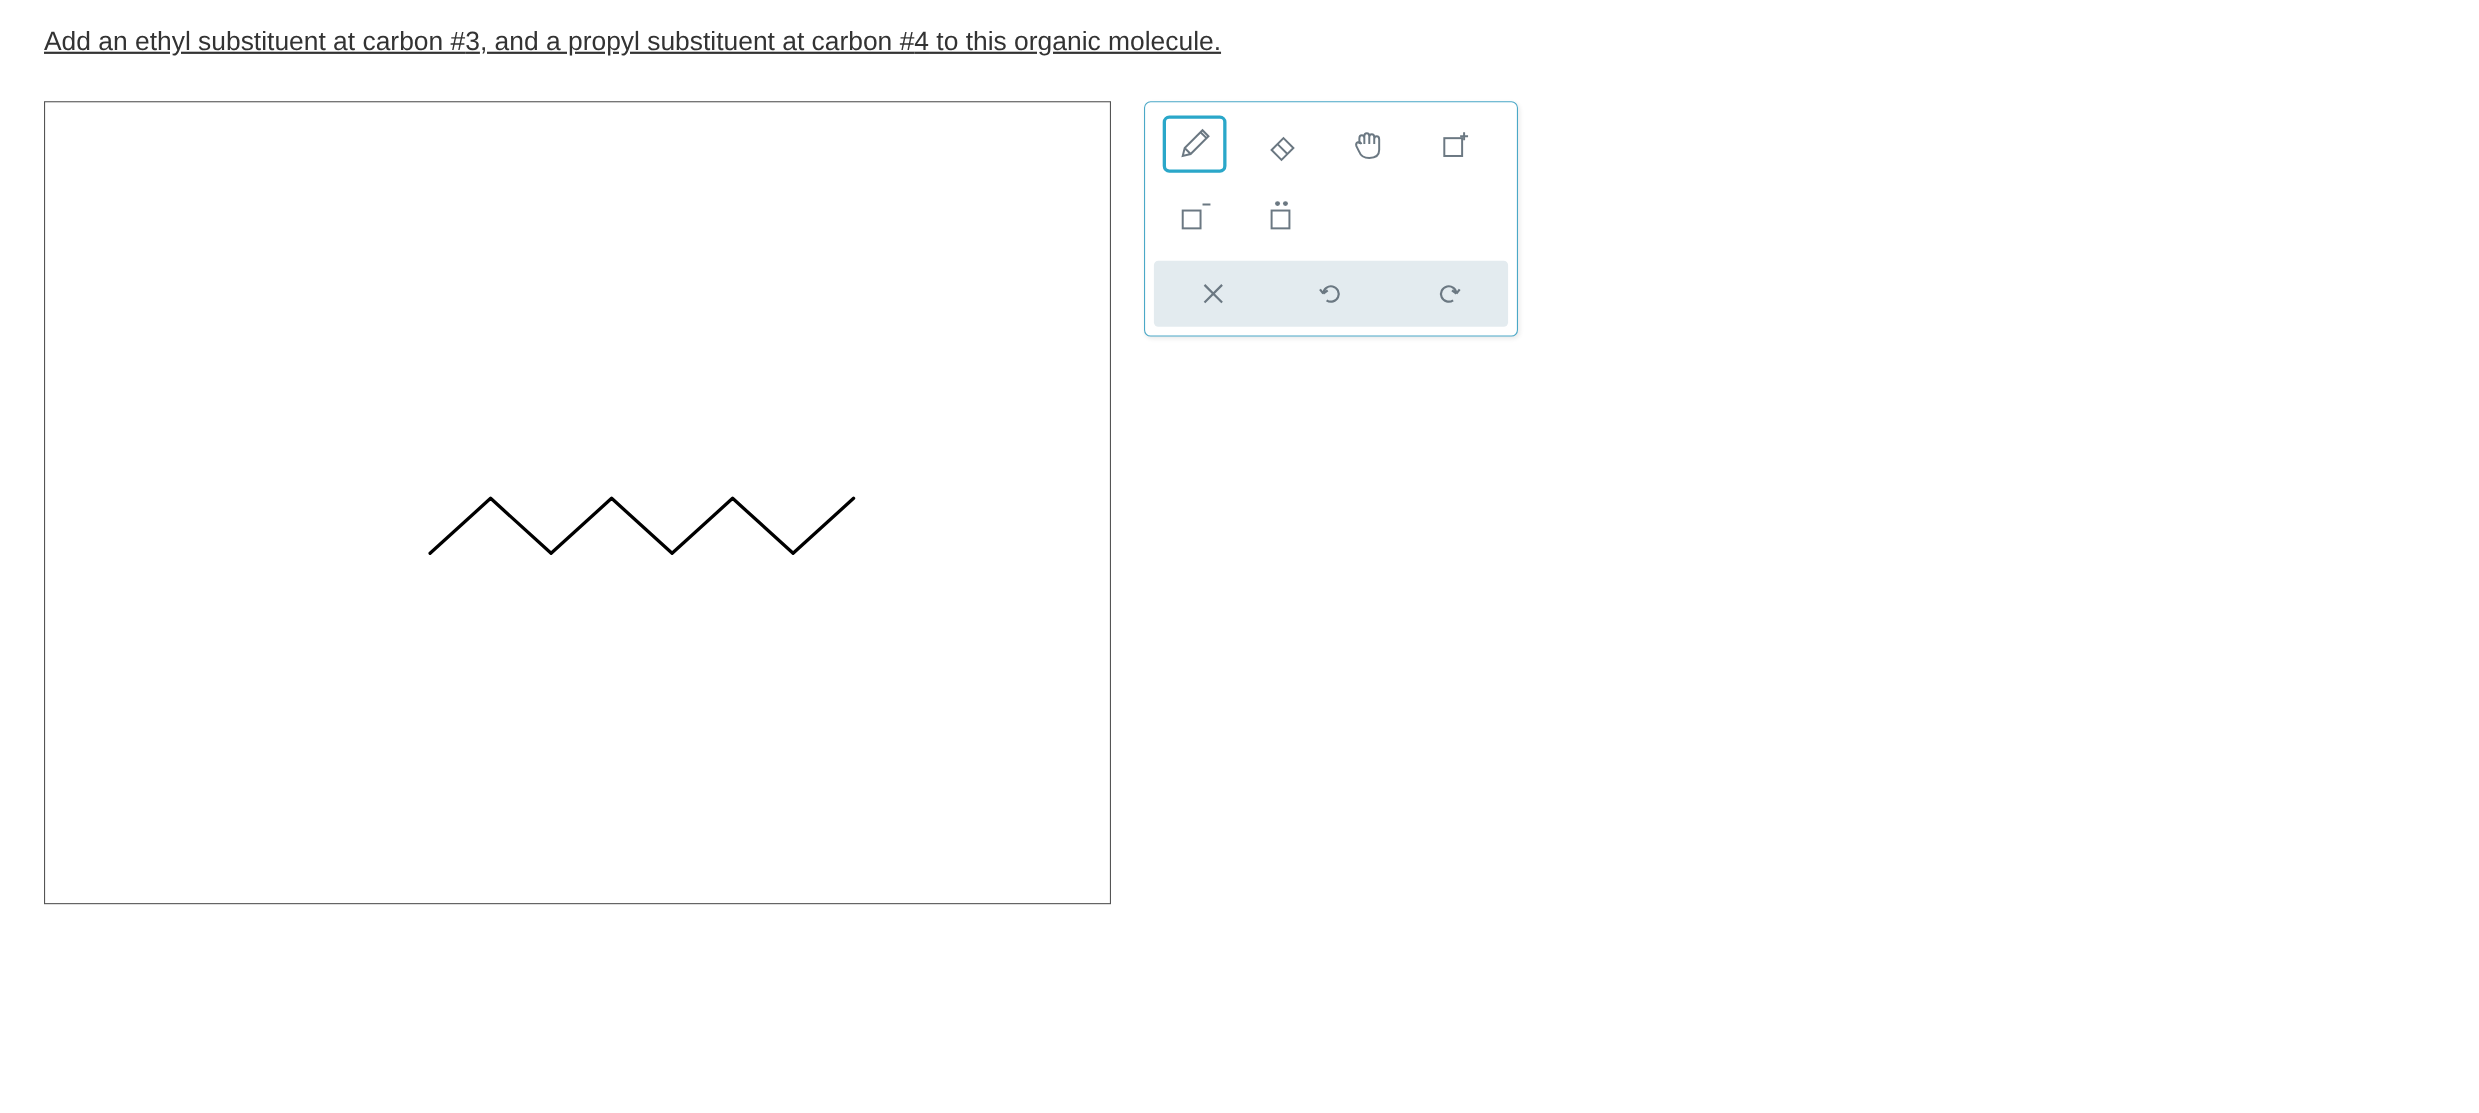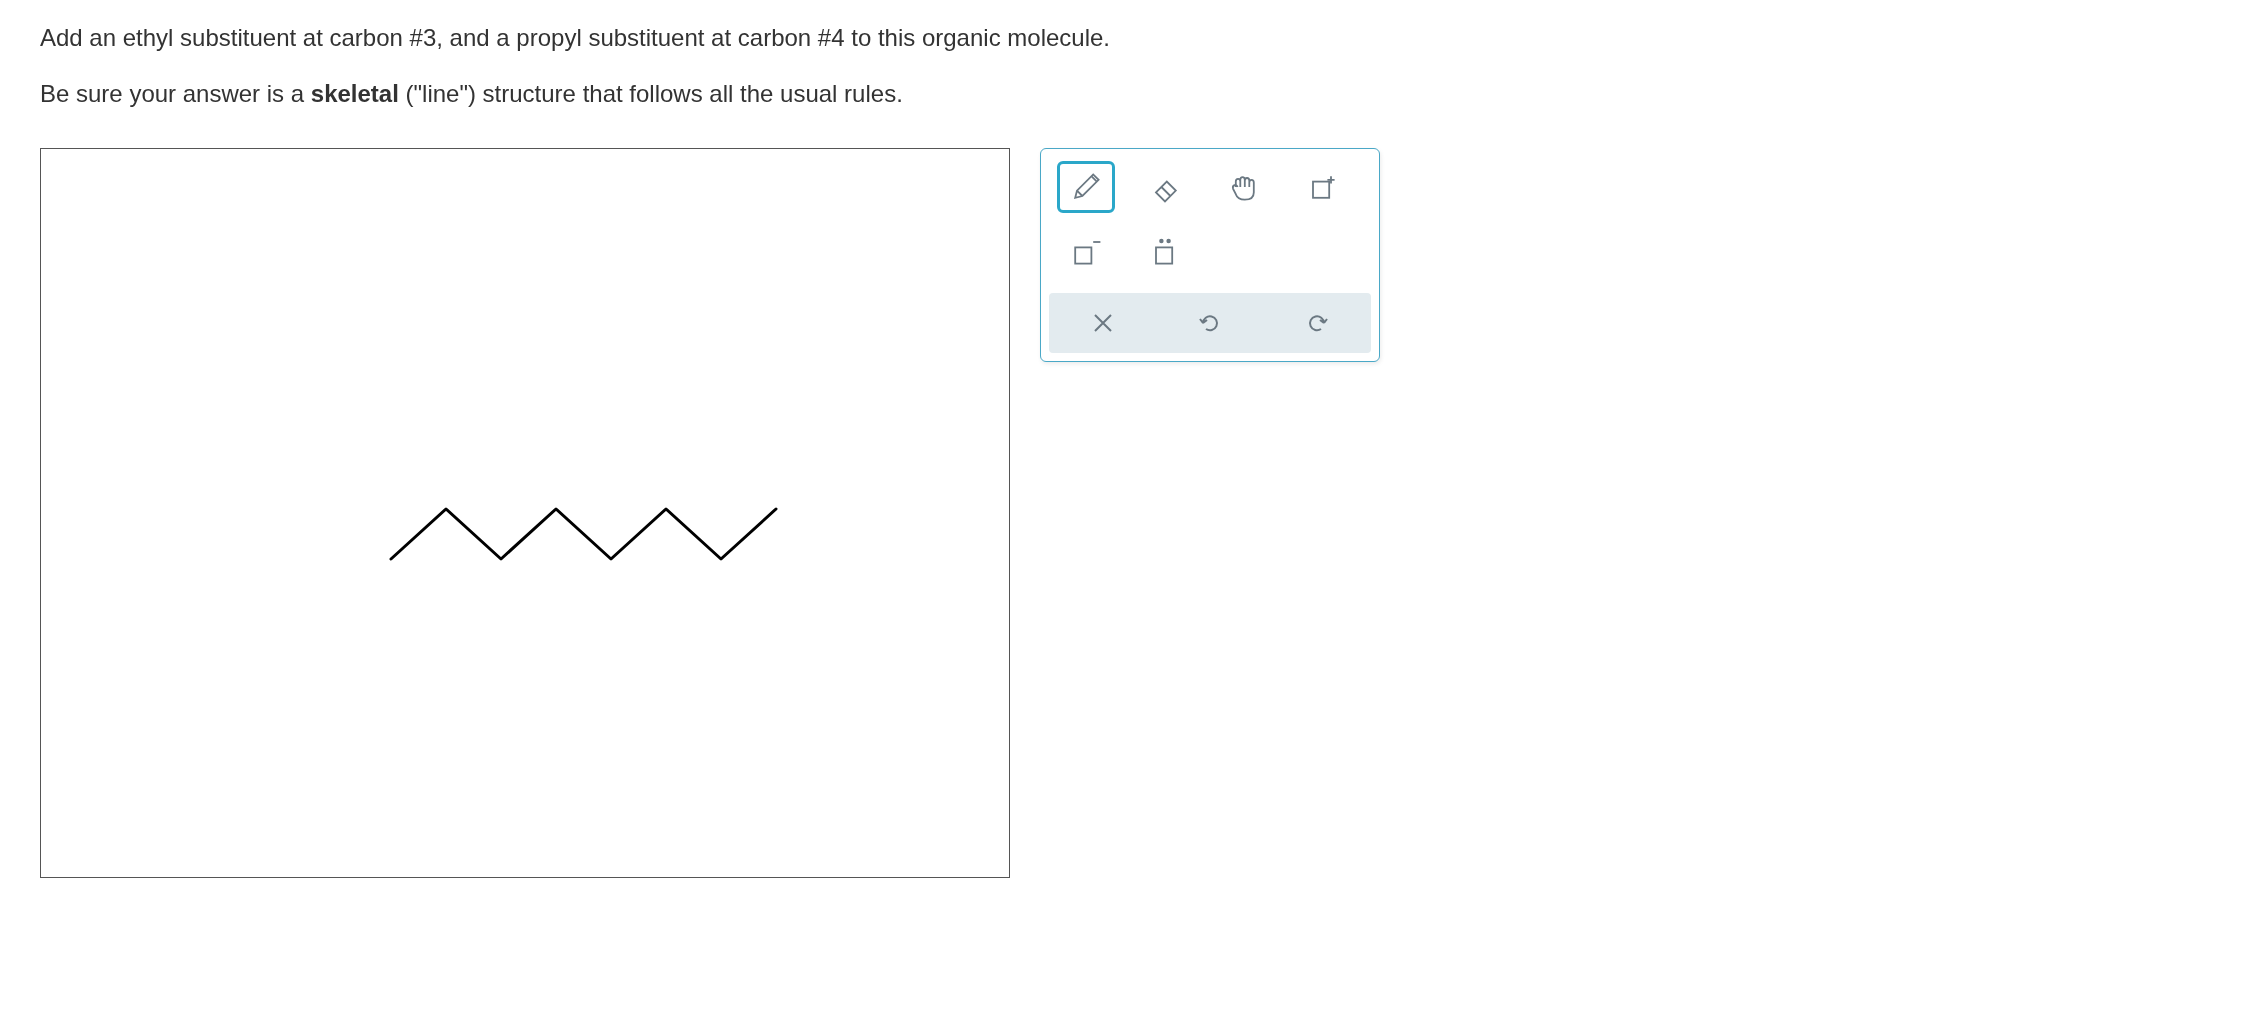--- a/index.html
+++ b/index.html
@@ -10,20 +10,21 @@
     body {
       font-family: Arial, Helvetica, sans-serif;
       font-size: 24px;
       color: #333;
       background: #fff;
       padding: 20px 40px;
       line-height: 1.5;
     }
     .question {
       margin-bottom: 36px;
+      text-decoration: underline;
     }
     .question p {
       margin-bottom: 20px;
     }
     .content-row {
       display: flex;
       gap: 30px;
       align-items: flex-start;
       margin-top: 30px;
     }
@@ -103,23 +104,20 @@
       gap: 8px;
     }
   </style>
 </head>
 <body>
 
 <div class="question">
   <p>
     <span>Add an ethyl substituent at carbon #</span><span>3</span><span>, and a propyl substituent at carbon #</span><span>4</span><span> to this organic molecule.</span>
   </p>
-  <p>
-    <span>Be sure your answer is a </span><strong>skeletal</strong><span> ("line") structure that follows all the usual rules.</span>
-  </p>
 </div>
 
 <div class="content-row">
 
   <div class="canvas-box">
     <svg class="molecule" width="400" height="100" viewBox="0 0 400 100">
       <polyline points="10,70 65,20 120,70 175,20 230,70 285,20 340,70 395,20" stroke="#000" stroke-width="3" fill="none" stroke-linecap="round" stroke-linejoin="round"></polyline>
     </svg>
   </div>
 

